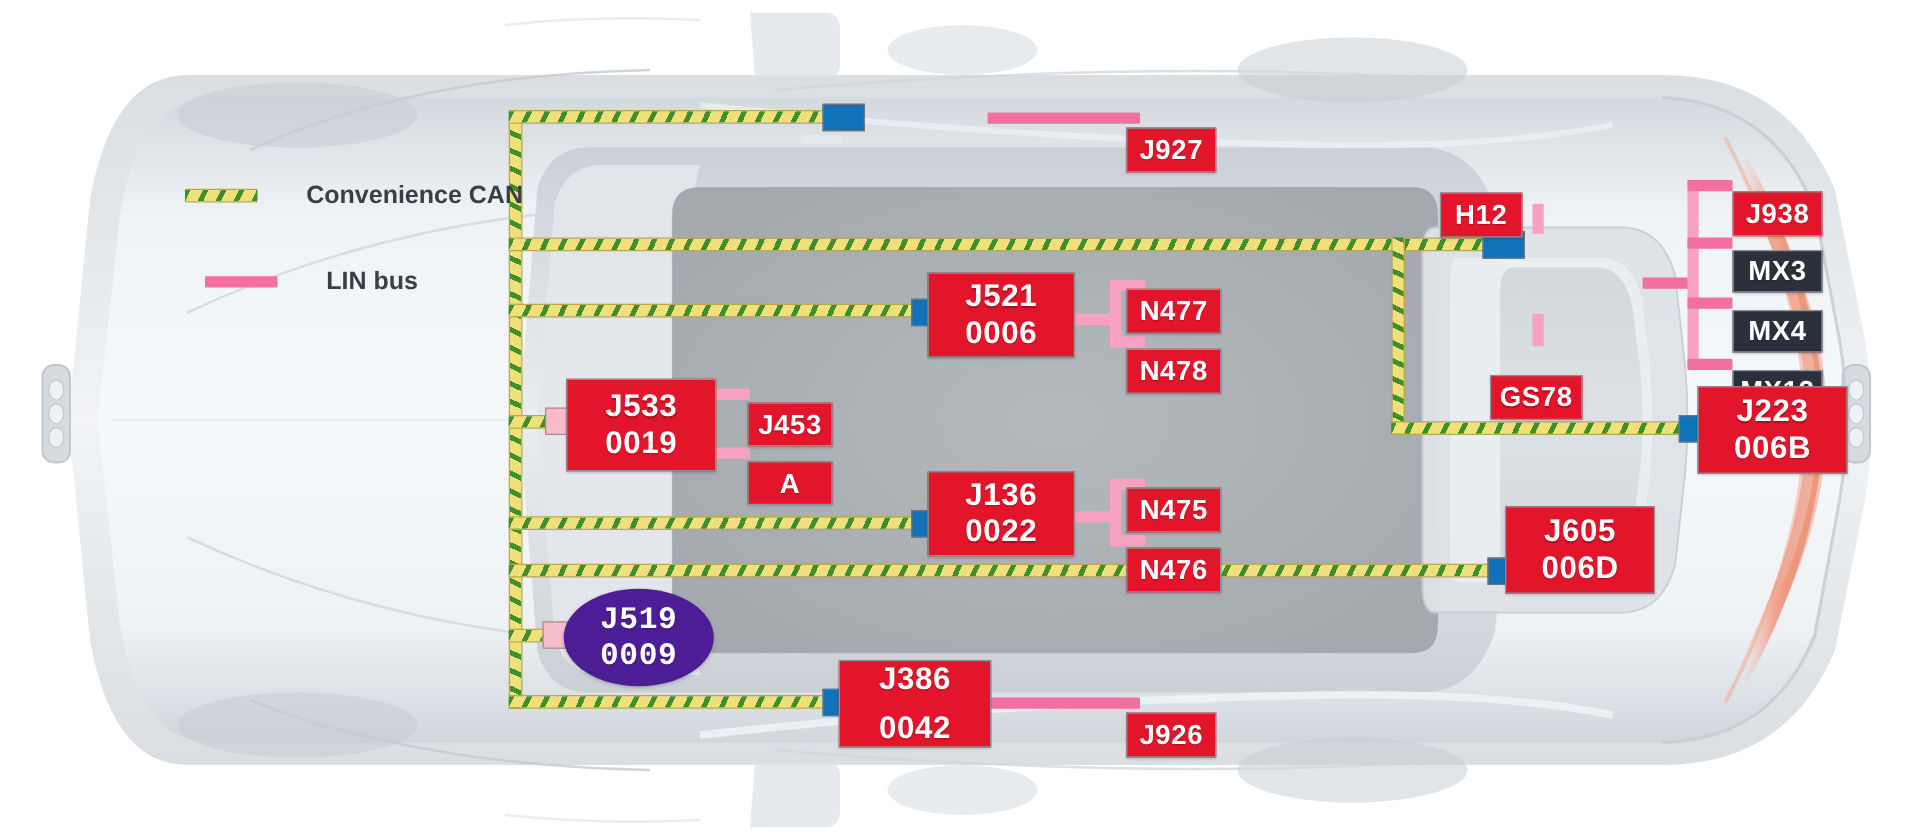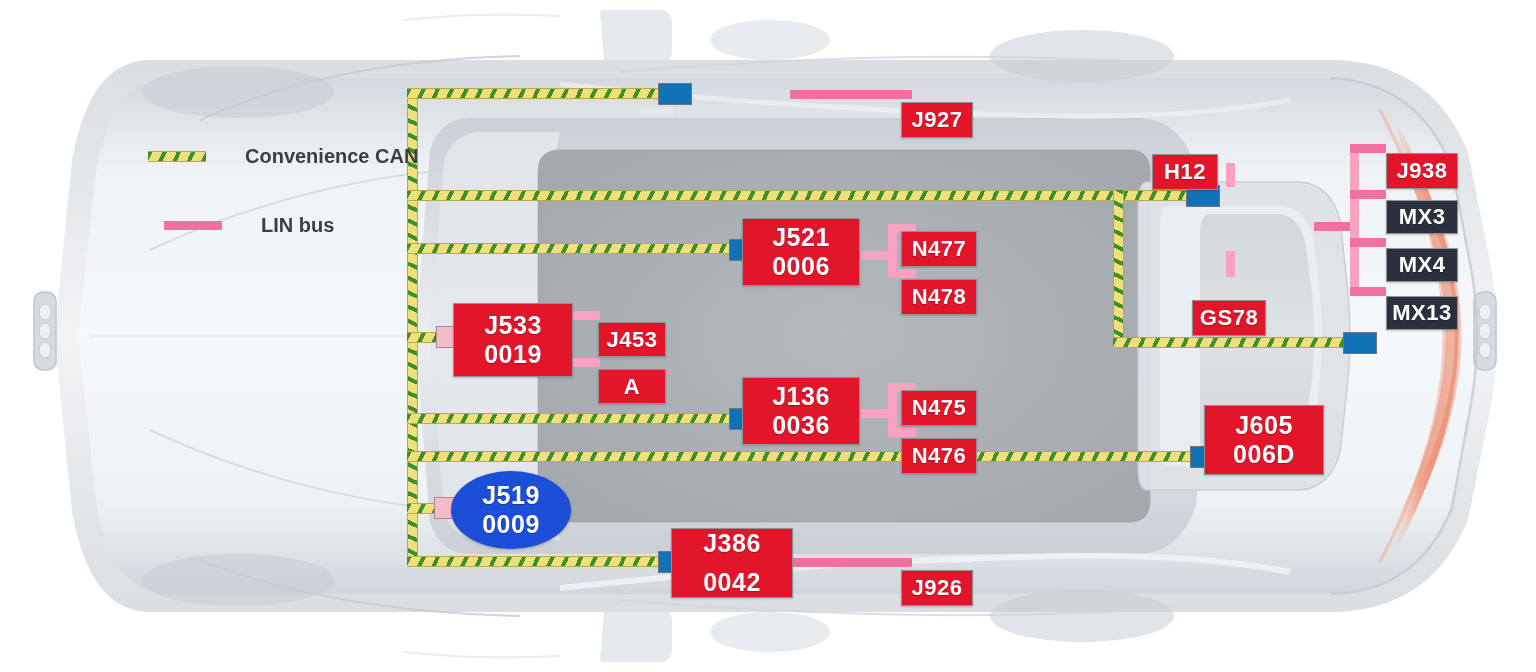--- a/index.html
+++ b/index.html
@@ -47,22 +47,23 @@
     font-weight:bold;
     letter-spacing:.5px;
     line-height:1.18;
     text-shadow:0 1px 1px rgba(0,0,0,.28);
     box-shadow:0 1px 2px rgba(0,0,0,.18);
   }
   .node.big{font-size:25px;}
   .node.small{font-size:22px;margin-top:24px;}
   .node.dark{background:#2b313c;}
   .node.ellipse{
-    background:#1d4ed8;border:none;border-radius:50%;
+    background:#4c1d95;border:none;border-radius:50%;
     box-shadow:0 1px 3px rgba(0,0,0,.25);
+    font-family:Liberation Mono, monospace;
   }
   .node .l1,.node .l2{display:block;}
 
   
   .tab{position:absolute;border:1px solid #6f7480;box-sizing:border-box;}
   .tab.can{background:#1272b8;}
   .tab.lin{background:#f7bcc9;border-color:#b08693;}
 
   
   .legend{position:absolute;}
@@ -282,21 +283,21 @@
 
   <div class="node small" style="left:598px;top:298px;width:66px;height:33px;">
     <span class="l1">J453</span>
   </div>
   <div class="node small" style="left:598px;top:345px;width:66px;height:33px;">
     <span class="l1">A</span>
   </div>
 
   <div class="node big" style="left:742px;top:377px;width:116px;height:66px;">
     <span class="l1">J136</span>
-    <span class="l2">0036</span>
+    <span class="l2">0022</span>
   </div>
 
   <div class="node small" style="left:901px;top:366px;width:74px;height:34px;text-align:center;">
     <span class="l1">N475</span>
   </div>
   <div class="node small" style="left:901px;top:414px;width:74px;height:34px;">
     <span class="l1">N476</span>
   </div>
 
   <div class="node big ellipse" style="left:451px;top:471px;width:120px;height:78px;">
@@ -328,20 +329,24 @@
   <div class="node small dark" style="left:1386px;top:176px;width:70px;height:32px;">
     <span class="l1">MX3</span>
   </div>
   <div class="node small dark" style="left:1386px;top:224px;width:70px;height:32px;">
     <span class="l1">MX4</span>
   </div>
   <div class="node small dark" style="left:1386px;top:272px;width:70px;height:32px;">
     <span class="l1">MX13</span>
   </div>
 
+  <div class="node big" style="left:1358px;top:309px;width:118px;height:68px;">
+    <span class="l1">J223</span>
+    <span class="l2">006B</span>
+  </div>
 
   <div class="node big" style="left:1204px;top:405px;width:118px;height:68px;">
     <span class="l1">J605</span>
     <span class="l2">006D</span>
   </div>
 
   <div class="legend">
     <div class="legend-row" style="left:148px;top:145px;">
       <span class="legend-swatch-can"></span>
       <span class="legend-label">Convenience CAN</span>

